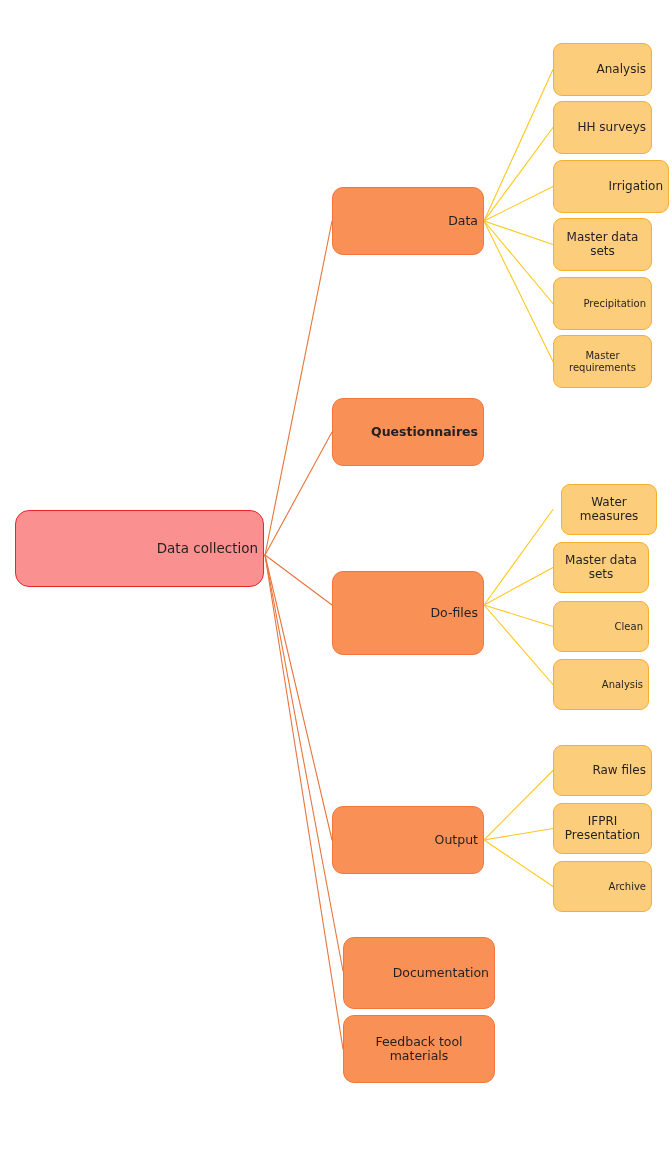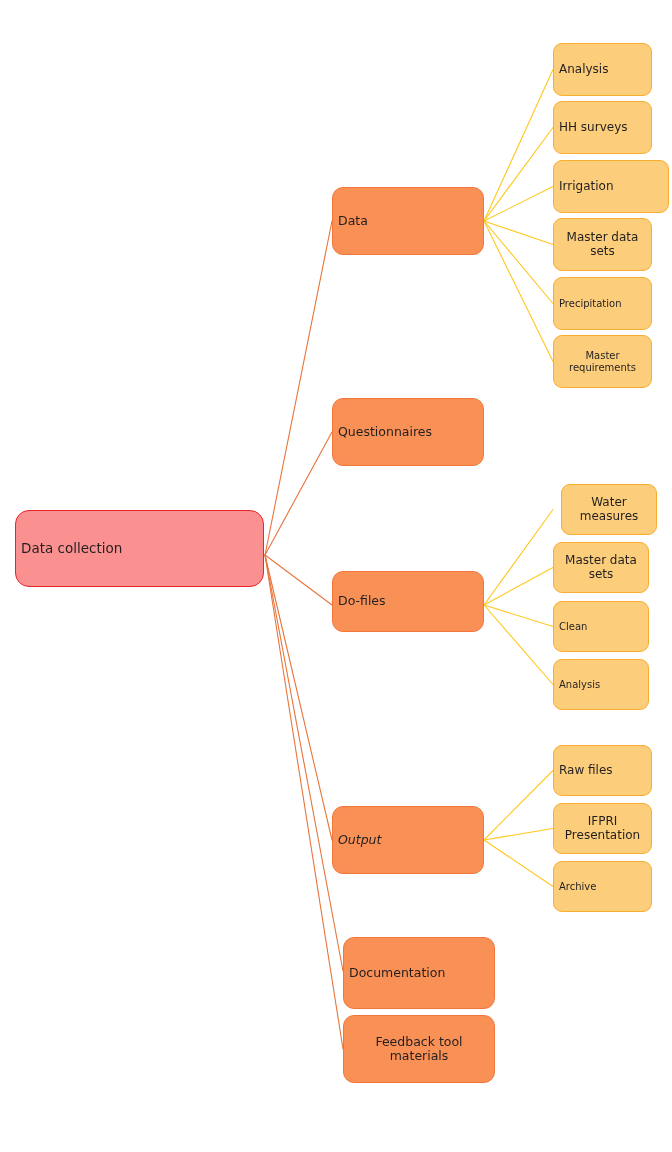--- a/index.html
+++ b/index.html
@@ -26,21 +26,21 @@
     left: 0; top: 0;
     width: 672px;
     height: 1152px;
     pointer-events: none;
   }
   .node {
     position: absolute;
     box-sizing: border-box;
     display: flex;
     align-items: center;
-    justify-content: flex-start;
+    justify-content: flex-end;
     text-align: center;
     line-height: 1.15;
     color: #231f20;
     border-style: solid;
     border-width: 1px;
     overflow: hidden;
     padding: 2px 5px;
   }
   .node.root {
     background: #fb9090;
@@ -110,39 +110,39 @@
       </div>
       <div class="node l3" style="left: 553px; top: 218px; width: 99px; height: 53px;">
         <span>Master data sets</span>
       </div>
       <div class="node l3 small" style="left: 553px; top: 277px; width: 99px; height: 53px;">
         <span>Precipitation</span>
       </div>
       <div class="node l3 small" style="left: 553px; top: 335px; width: 99px; height: 53px;">
         <span>Master  requirements</span>
       </div>
-      <div class="node l2" style="left: 332px; top: 398px; width: 152px; height: 68px;">
+      <div class="node l2" style="left: 332px; top: 398px; width: 152px; height: 68px; font-weight: bold;">
         <span>Questionnaires</span>
       </div>
-      <div class="node l2" style="left: 332px; top: 571px; width: 152px; height: 61px;">
+      <div class="node l2" style="left: 332px; top: 571px; width: 152px; height: 84px;">
         <span>Do-files</span>
       </div>
       <div class="node l3" style="left: 553px; top: 484px; width: 96px; height: 51px; margin-left: 8px;">
         <span>Water measures</span>
       </div>
       <div class="node l3" style="left: 553px; top: 542px; width: 96px; height: 51px;">
         <span>Master data sets</span>
       </div>
       <div class="node l3 small" style="left: 553px; top: 601px; width: 96px; height: 51px;">
         <span>Clean</span>
       </div>
       <div class="node l3 small" style="left: 553px; top: 659px; width: 96px; height: 51px;">
         <span>Analysis</span>
       </div>
-      <div class="node l2" style="left: 332px; top: 806px; width: 152px; height: 68px; font-style: italic;">
+      <div class="node l2" style="left: 332px; top: 806px; width: 152px; height: 68px;">
         <span>Output</span>
       </div>
       <div class="node l3" style="left: 553px; top: 745px; width: 99px; height: 51px;">
         <span>Raw files</span>
       </div>
       <div class="node l3" style="left: 553px; top: 803px; width: 99px; height: 51px;">
         <span>IFPRI Presentation</span>
       </div>
       <div class="node l3 small" style="left: 553px; top: 861px; width: 99px; height: 51px;">
         <span>Archive</span>

